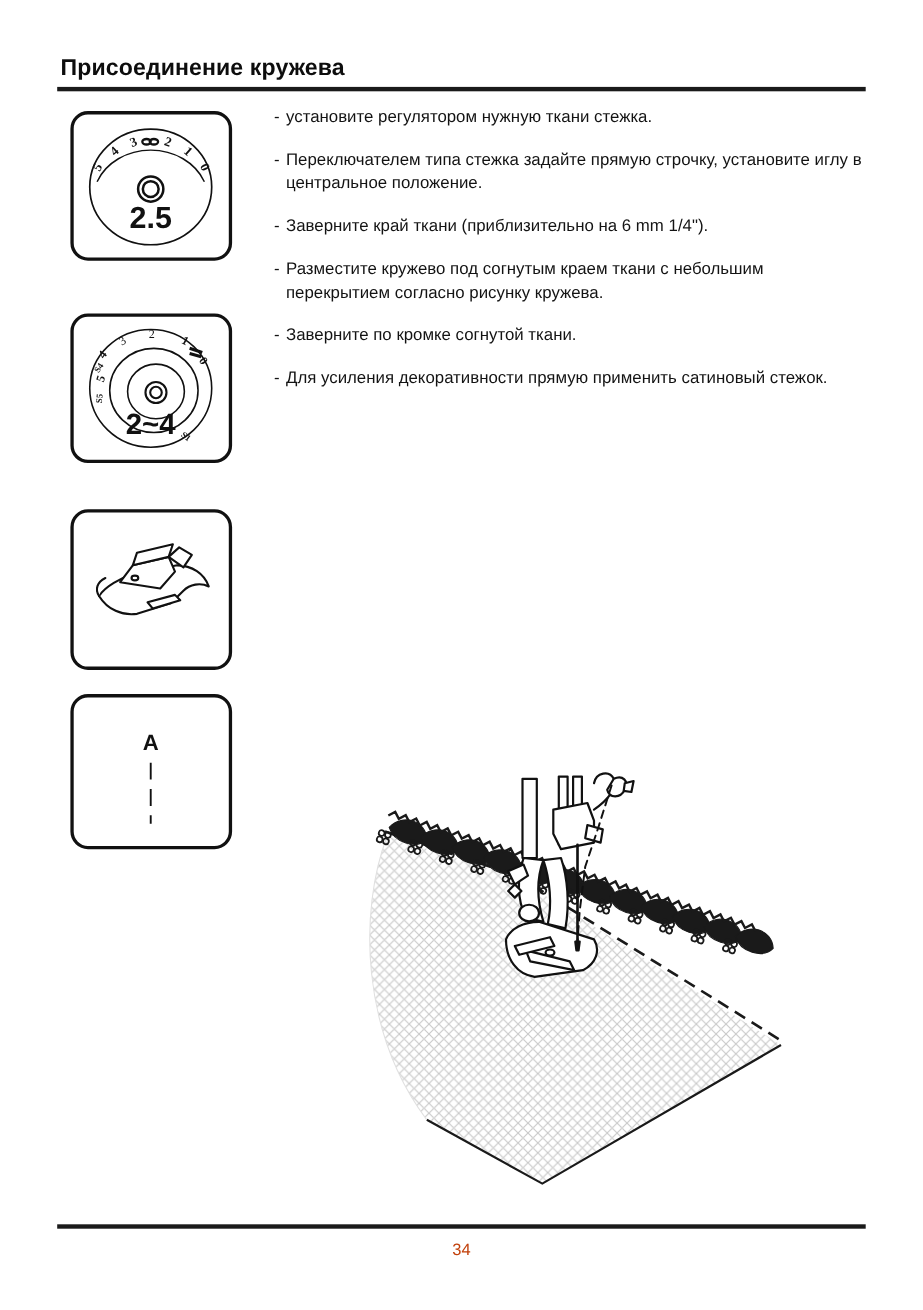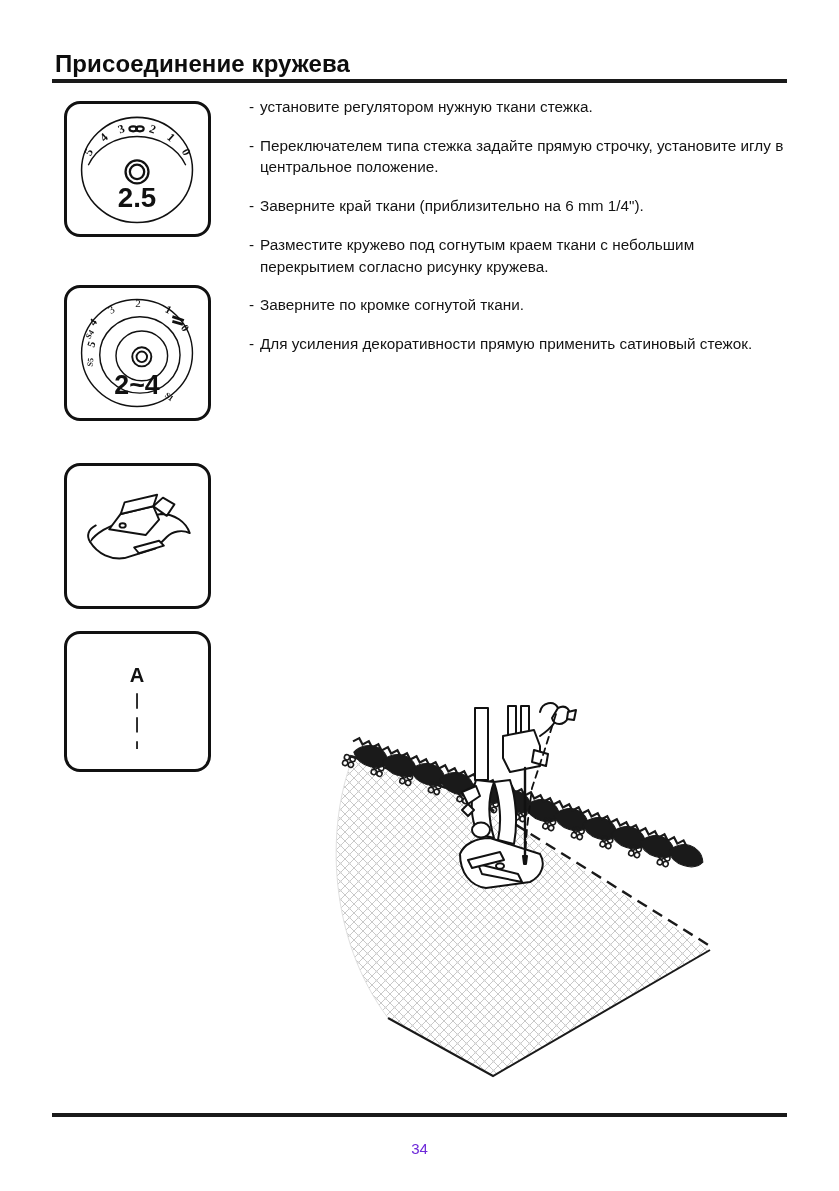--- a/index.html
+++ b/index.html
@@ -18,21 +18,21 @@
     height: 1191px;
     background: #ffffff;
     overflow: hidden;
   }
 
   
   .page-title {
     position: absolute;
     left: 55px;
     top: 50px;
-    font-size: 24px;
+    font-size: 21px;
     font-weight: bold;
     letter-spacing: 0.1px;
     color: #0d0d0d;
     white-space: nowrap;
   }
   .title-rule {
     position: absolute;
     left: 52px;
     top: 79px;
     width: 735px;
@@ -100,22 +100,21 @@
     height: 4px;
     background: #1a1a1a;
   }
   .page-number {
     position: absolute;
     left: 0;
     top: 1128px;
     width: 839px;
     text-align: center;
     font-size: 15px;
-    color: #6d28d9;
-    margin-top: 12px;
+    color: #c2410c;
   }
 </style>
 </head>
 <body>
 
 <div class="page">
 
   <div class="page-title">Присоединение кружева</div>
   <div class="title-rule"></div>
 

